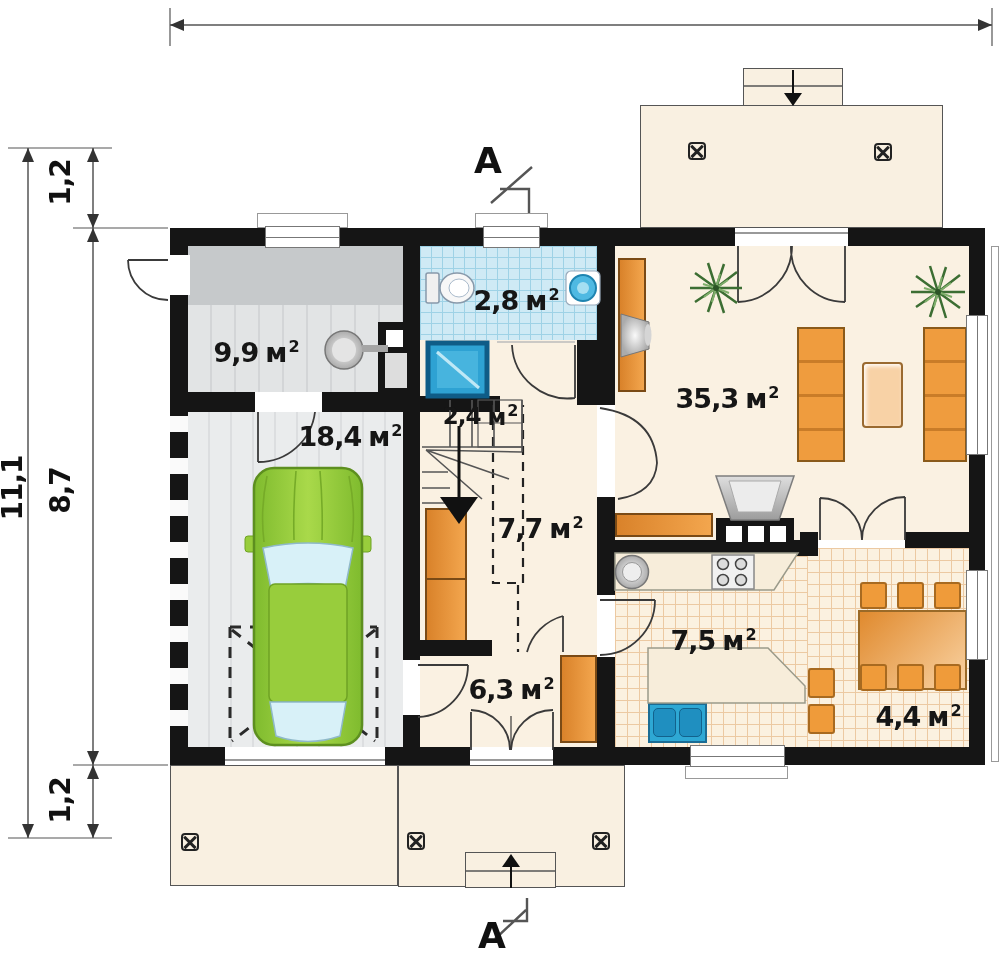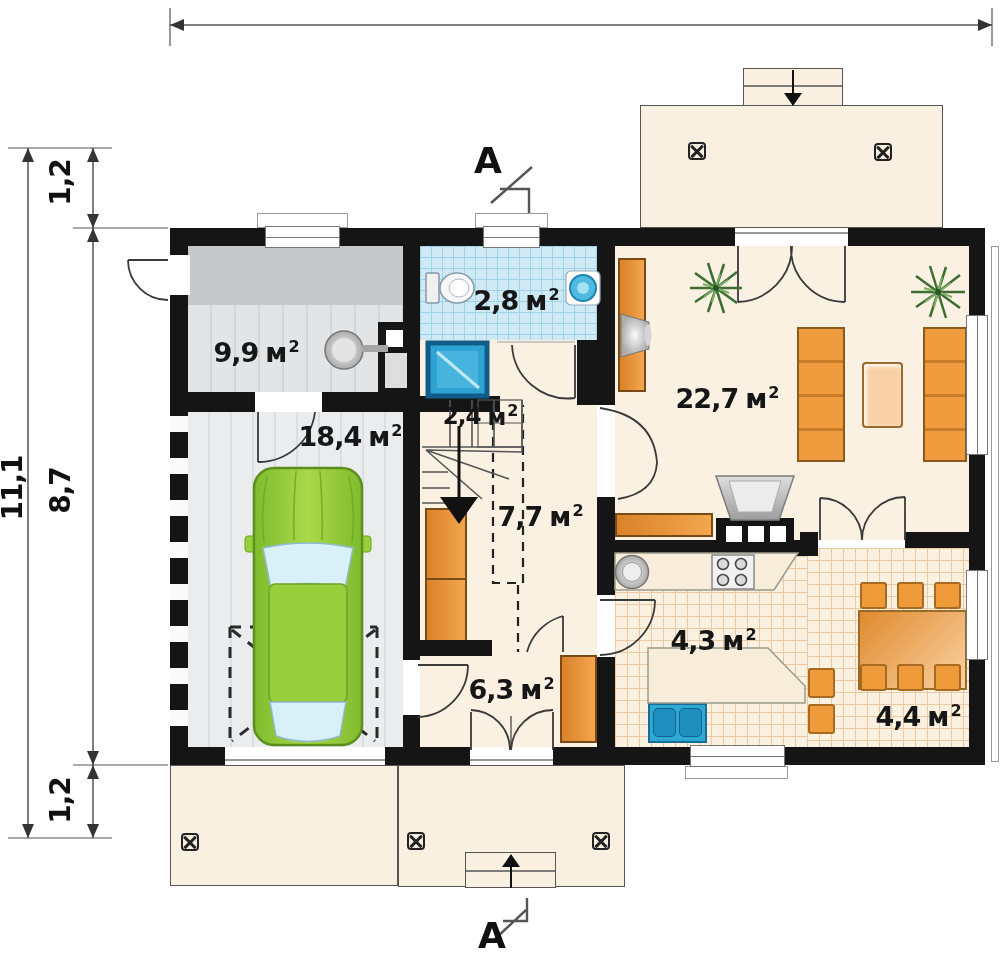--- a/index.html
+++ b/index.html
@@ -304,19 +304,19 @@
   <div class="dlabel vert" style="left:30px;top:474px;width:60px"><span>8,7</span></div>
   <div class="dlabel vert" style="left:30px;top:784px;width:60px"><span>1,2</span></div>
 
   <div class="seclabel" style="left:468px;top:140px"><span>A</span></div>
   <div class="seclabel" style="left:472px;top:915px"><span>A</span></div>
 
   <div class="rlabel" style="left:256px;top:352px"><span>9,9</span><span class="mu">м</span><sup>2</sup></div>
   <div class="rlabel" style="left:516px;top:300px"><span>2,8</span><span class="mu">м</span><sup>2</sup></div>
   <div class="rlabel" style="left:350px;top:436px"><span>18,4</span><span class="mu">м</span><sup>2</sup></div>
   <div class="rlabel small" style="left:480px;top:415px"><span>2,4</span><span class="mu">м</span><sup>2</sup></div>
-  <div class="rlabel" style="left:540px;top:516px"><span>7,7</span><span class="mu">м</span><sup>2</sup></div>
-  <div class="rlabel" style="left:727px;top:398px"><span>22,7</span><span class="mu">м</span><sup>2</sup></div>
-  <div class="rlabel" style="left:713px;top:640px"><span>4,3</span><span class="mu">м</span><sup>2</sup></div>
+  <div class="rlabel" style="left:540px;top:528px"><span>7,7</span><span class="mu">м</span><sup>2</sup></div>
+  <div class="rlabel" style="left:727px;top:398px"><span>35,3</span><span class="mu">м</span><sup>2</sup></div>
+  <div class="rlabel" style="left:713px;top:640px"><span>7,5</span><span class="mu">м</span><sup>2</sup></div>
   <div class="rlabel" style="left:511px;top:689px"><span>6,3</span><span class="mu">м</span><sup>2</sup></div>
   <div class="rlabel" style="left:918px;top:716px"><span>4,4</span><span class="mu">м</span><sup>2</sup></div>
 
 </div>
 
 </body></html>

